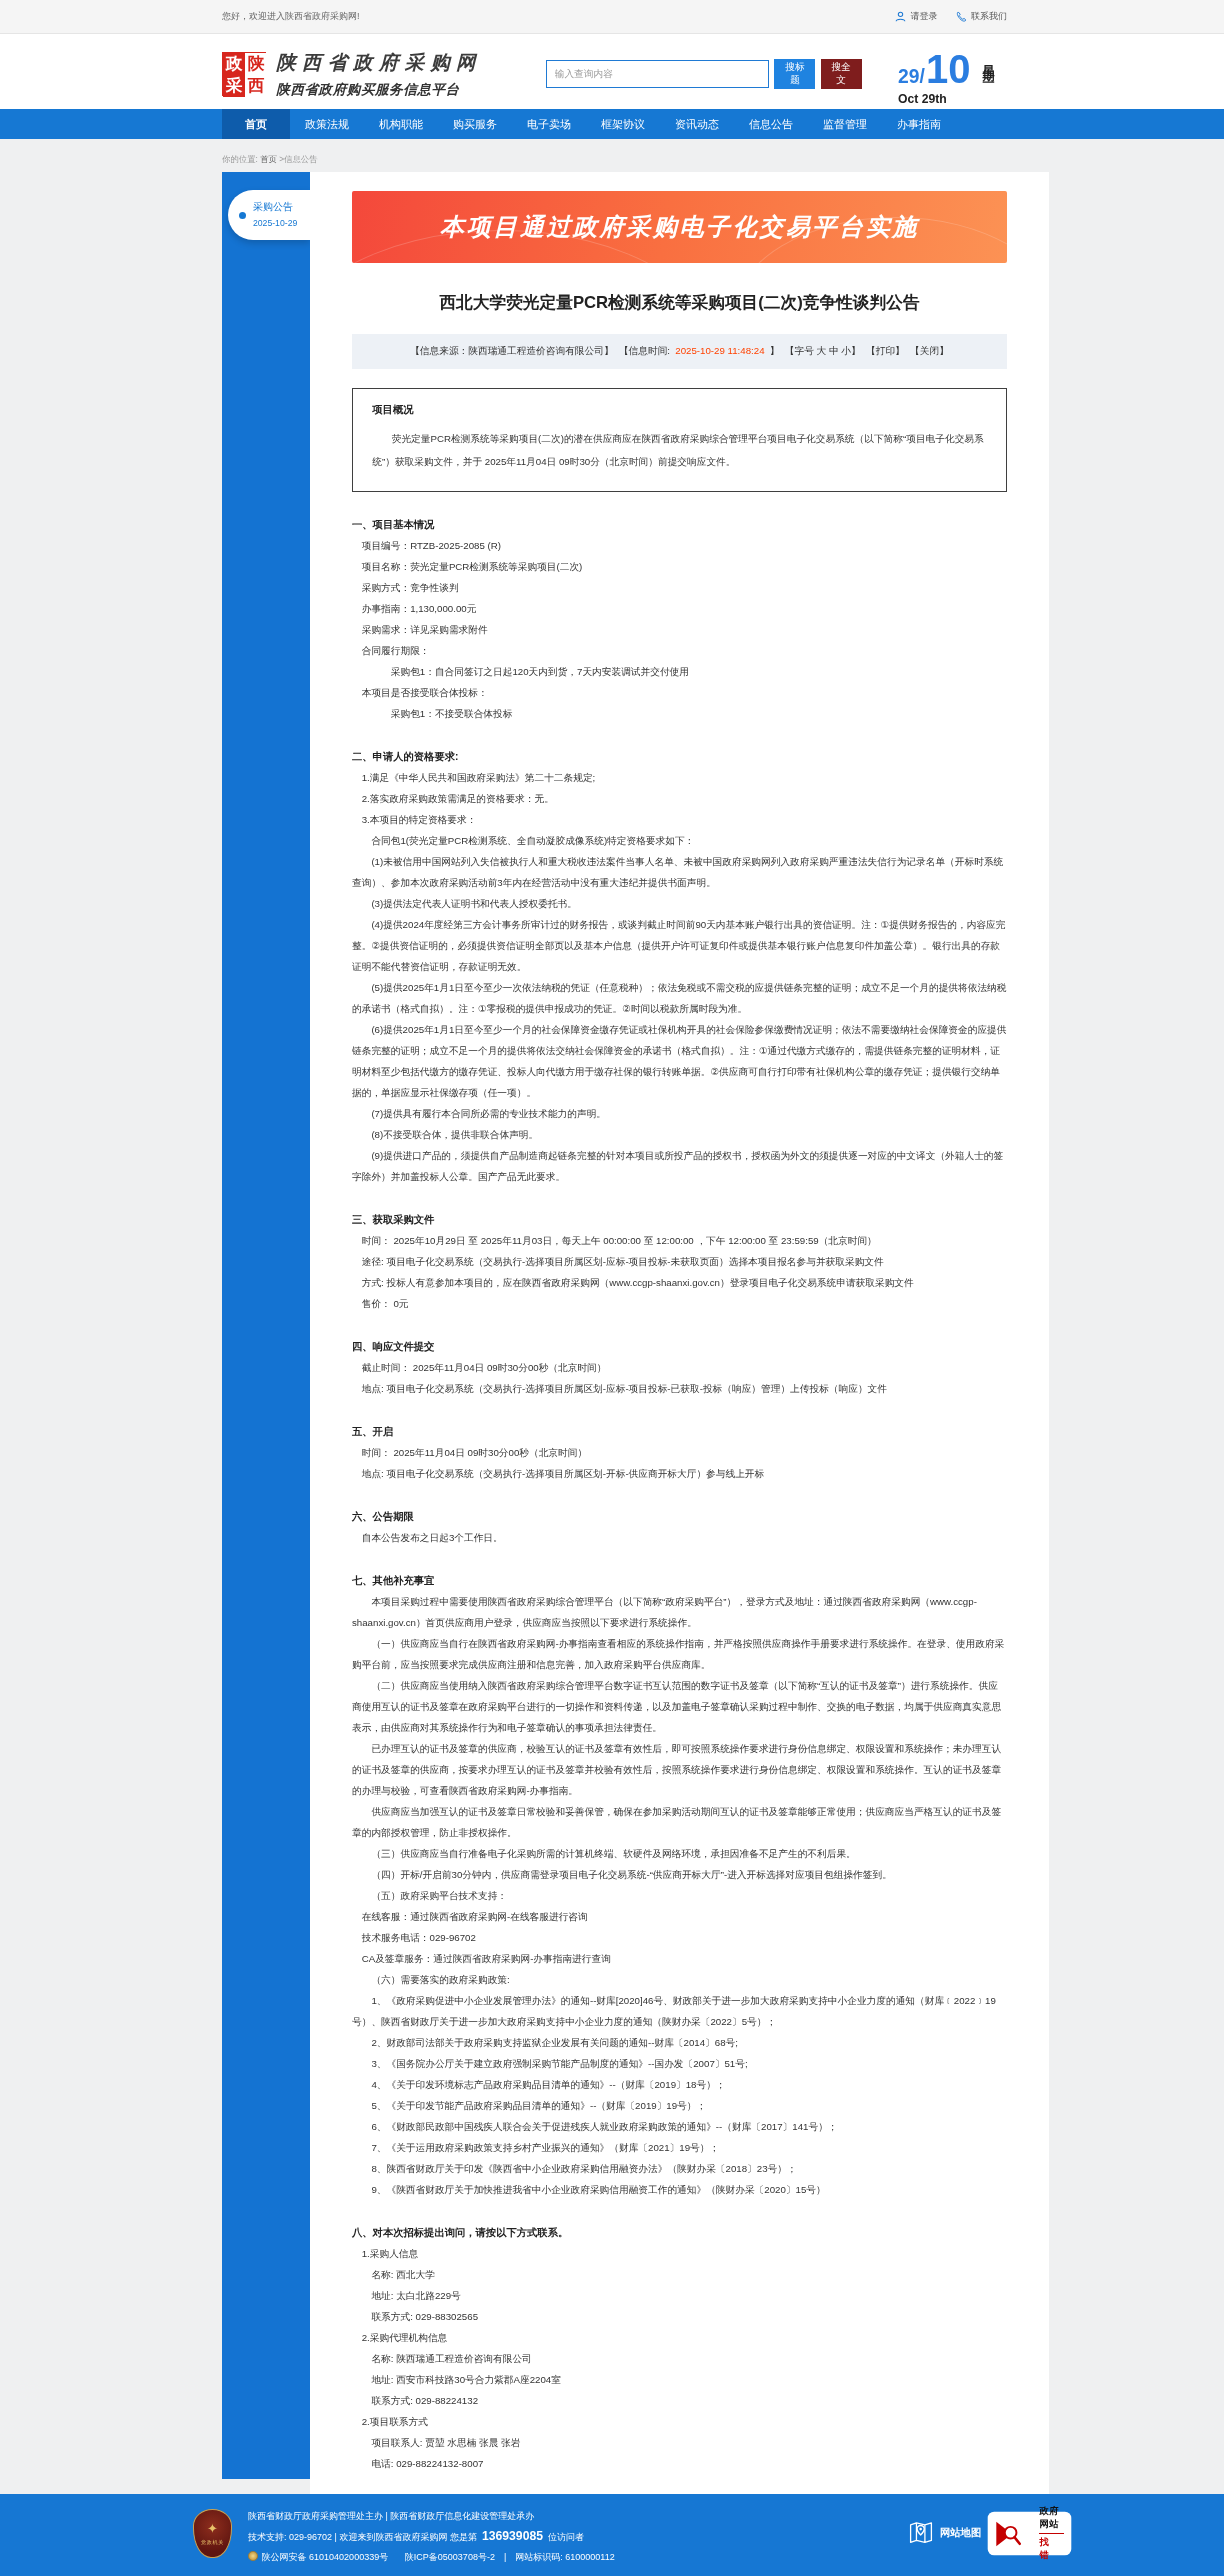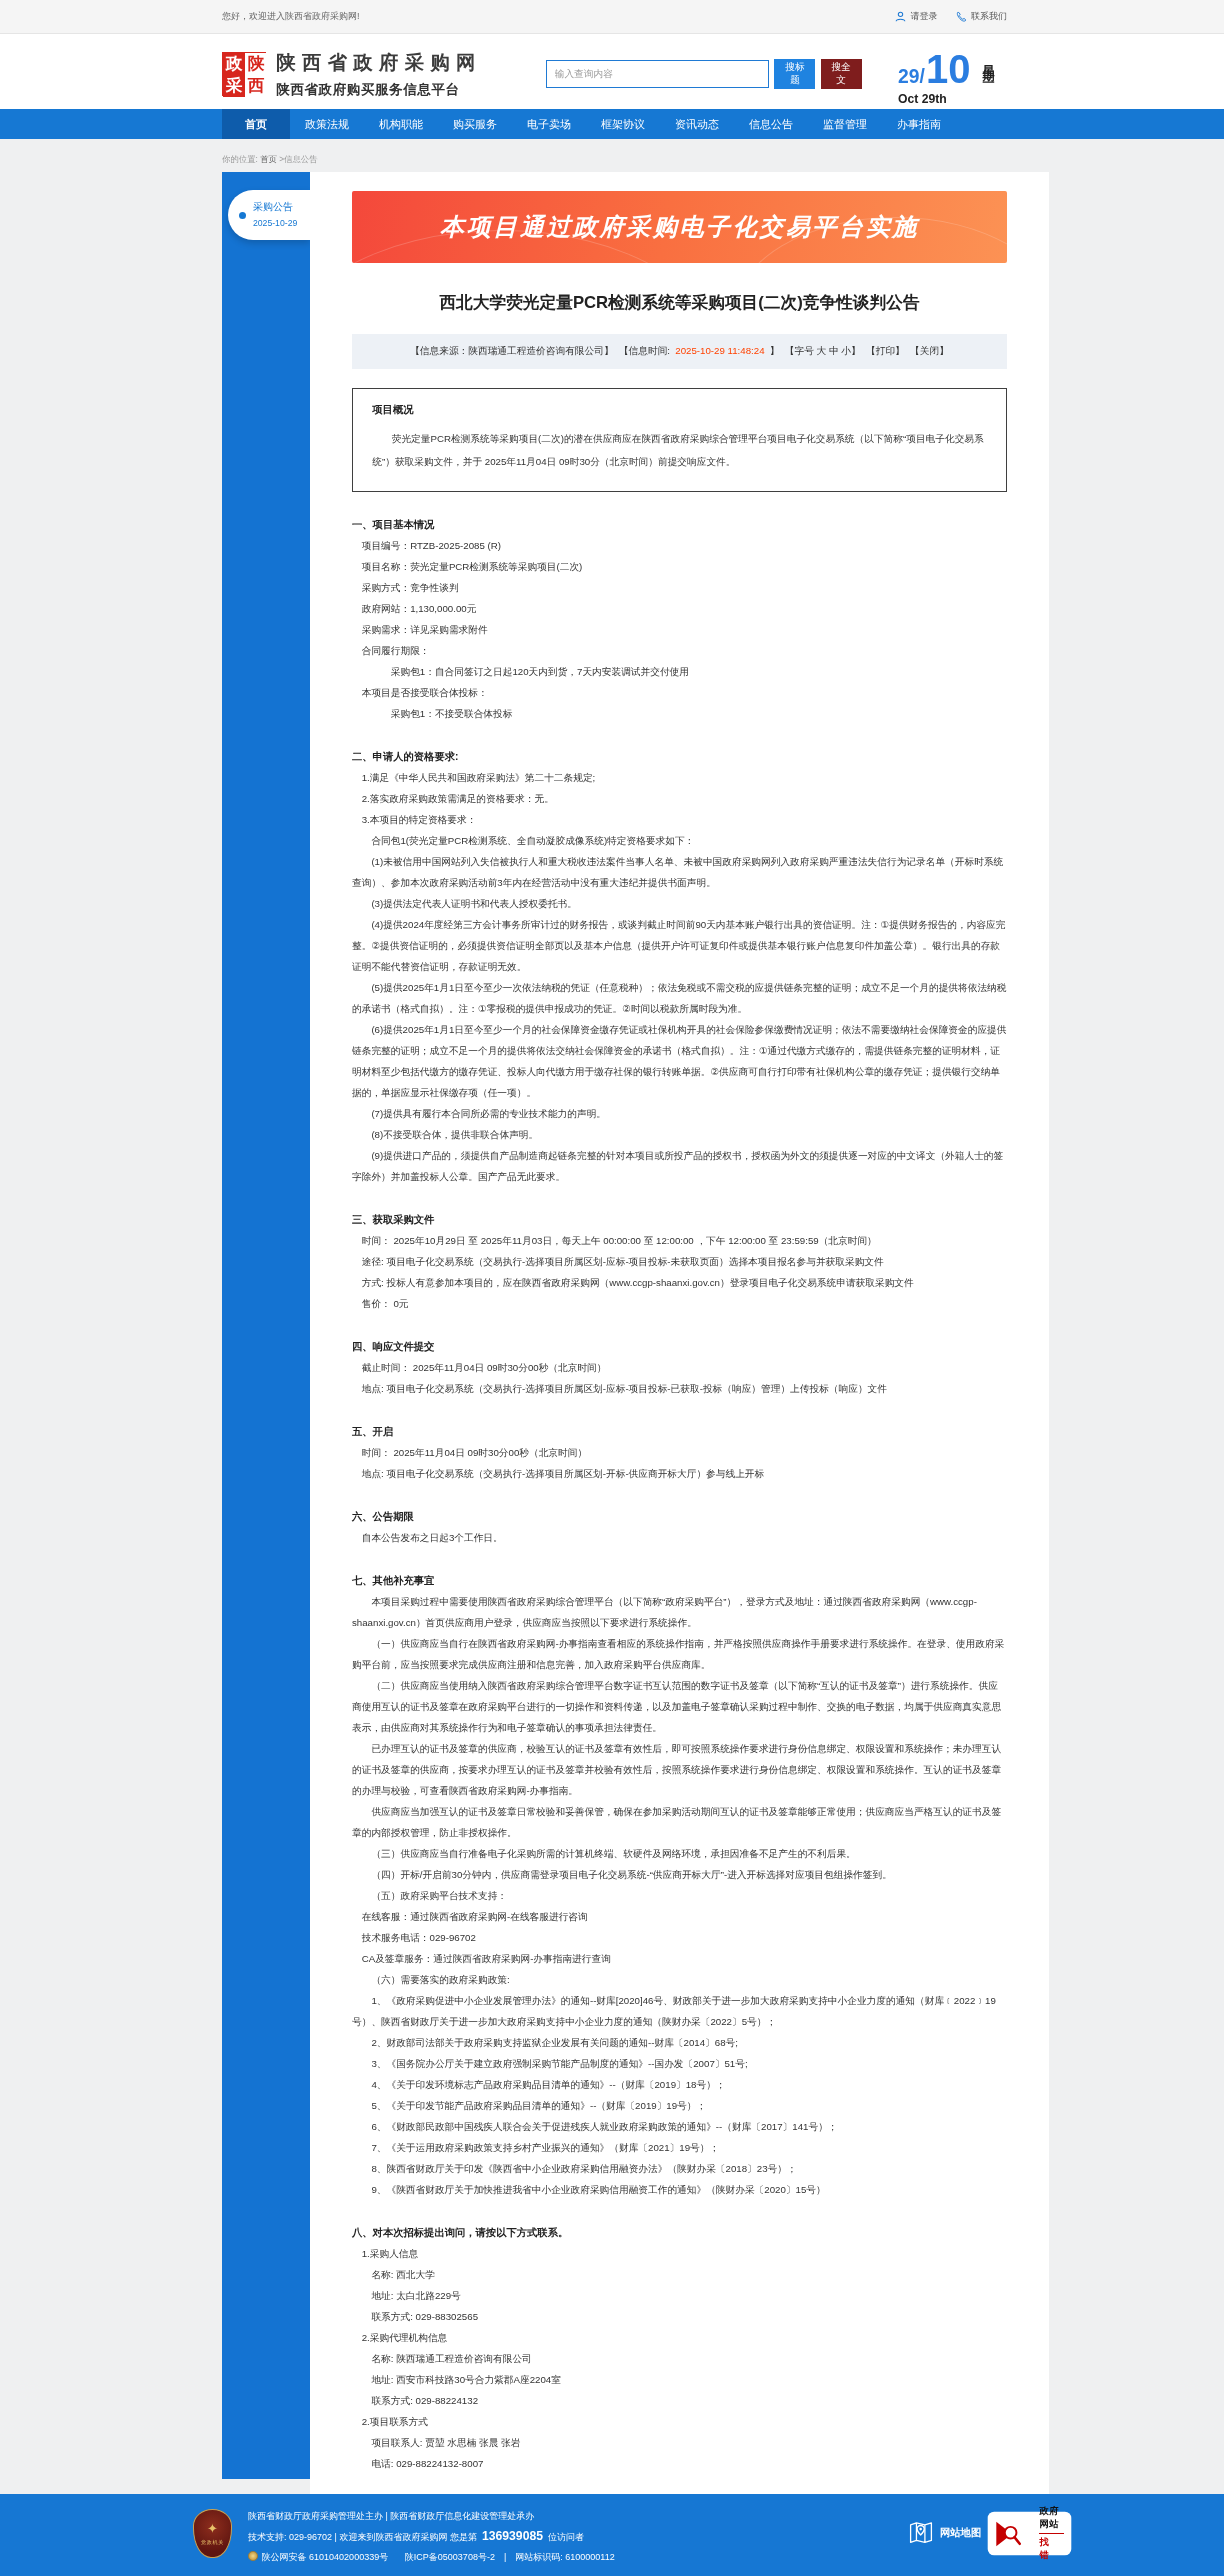--- a/index.html
+++ b/index.html
@@ -16,21 +16,21 @@
   .top-links{display:flex;align-items:center;gap:18px;margin-right:45px;}
   .top-link{display:flex;align-items:center;gap:4.5px;font-size:9px;color:#555;cursor:pointer;}
   .top-link svg{display:block;}
   
   .header{position:absolute;top:34px;left:0;right:0;height:75px;background:#fff;}
   .logo-wrap{position:absolute;left:222px;top:15.4px;display:flex;align-items:center;}
   .seal{width:44px;height:44px;border:1.9px solid #d7261d;background:#fff;display:grid;grid-template-columns:22px 22px;grid-template-rows:22px 22px;box-sizing:border-box;}
   .seal span{display:flex;align-items:center;justify-content:center;font-family:"Liberation Serif","DejaVu Serif",serif;font-weight:bold;font-size:16.7px;line-height:1;}
   .seal .on-red{background:#d7261d;color:#fff;}
   .seal .on-white{background:#fff;color:#d7261d;}
-  .site-titles{margin-left:10.3px;}
+  .site-titles{margin-left:10.3px;font-style:italic;}
   .site-title{font-size:19.3px;font-weight:bold;color:#3c3c3c;letter-spacing:6.4px;}
   .site-subtitle{font-size:13.5px;font-weight:bold;color:#333;margin-top:4.5px;letter-spacing:0.6px;}
   .search{position:absolute;left:546px;top:24.5px;display:flex;align-items:center;}
   .search-input{width:206px;height:26px;border:1.3px solid #1f7ad4;background:#fff;font-size:9.7px;padding:0 7.7px;box-sizing:content-box;outline:none;color:#333;}
   .search-input::placeholder{color:#999;}
   .btn-search{height:30px;width:41px;border:none;color:#fff;font-size:9.7px;cursor:pointer;margin-left:5.1px;font-family:inherit;}
   .btn-title{background:#1f83e0;}
   .btn-full{background:#7f1d1d;}
   .datebox{position:absolute;left:898px;top:18px;display:flex;align-items:flex-start;}
   .date-num{display:flex;align-items:flex-end;color:#2a7de0;font-weight:bold;}
@@ -202,21 +202,21 @@
     </div>
     <div class="overview">
       <div class="overview-h">项目概况</div>
       <div class="overview-body">荧光定量PCR检测系统等采购项目(二次)的潜在供应商应在陕西省政府采购综合管理平台项目电子化交易系统（以下简称“项目电子化交易系统”）获取采购文件，并于 2025年11月04日 09时30分（北京时间）前提交响应文件。</div>
     </div>
     <div class="doc" id="doc">
         <div class="h">一、项目基本情况</div>
         <div class="r i1">项目编号：RTZB-2025-2085 (R)</div>
         <div class="r i1">项目名称：荧光定量PCR检测系统等采购项目(二次)</div>
         <div class="r i1">采购方式：竞争性谈判</div>
-        <div class="r i1">政府网站：1,130,000.00元</div>
+        <div class="r i1">办事指南：1,130,000.00元</div>
         <div class="r i1">采购需求：详见采购需求附件</div>
         <div class="r i1">合同履行期限：</div>
         <div class="r i3">采购包1：自合同签订之日起120天内到货，7天内安装调试并交付使用</div>
         <div class="r i1">本项目是否接受联合体投标：</div>
         <div class="r i3">采购包1：不接受联合体投标</div>
         <div class="h">二、申请人的资格要求:</div>
         <div class="r i1">1.满足《中华人民共和国政府采购法》第二十二条规定;</div>
         <div class="r i1">2.落实政府采购政策需满足的资格要求：无。</div>
         <div class="r i1">3.本项目的特定资格要求：</div>
         <div class="r i2">合同包1(荧光定量PCR检测系统、全自动凝胶成像系统)特定资格要求如下：</div>

